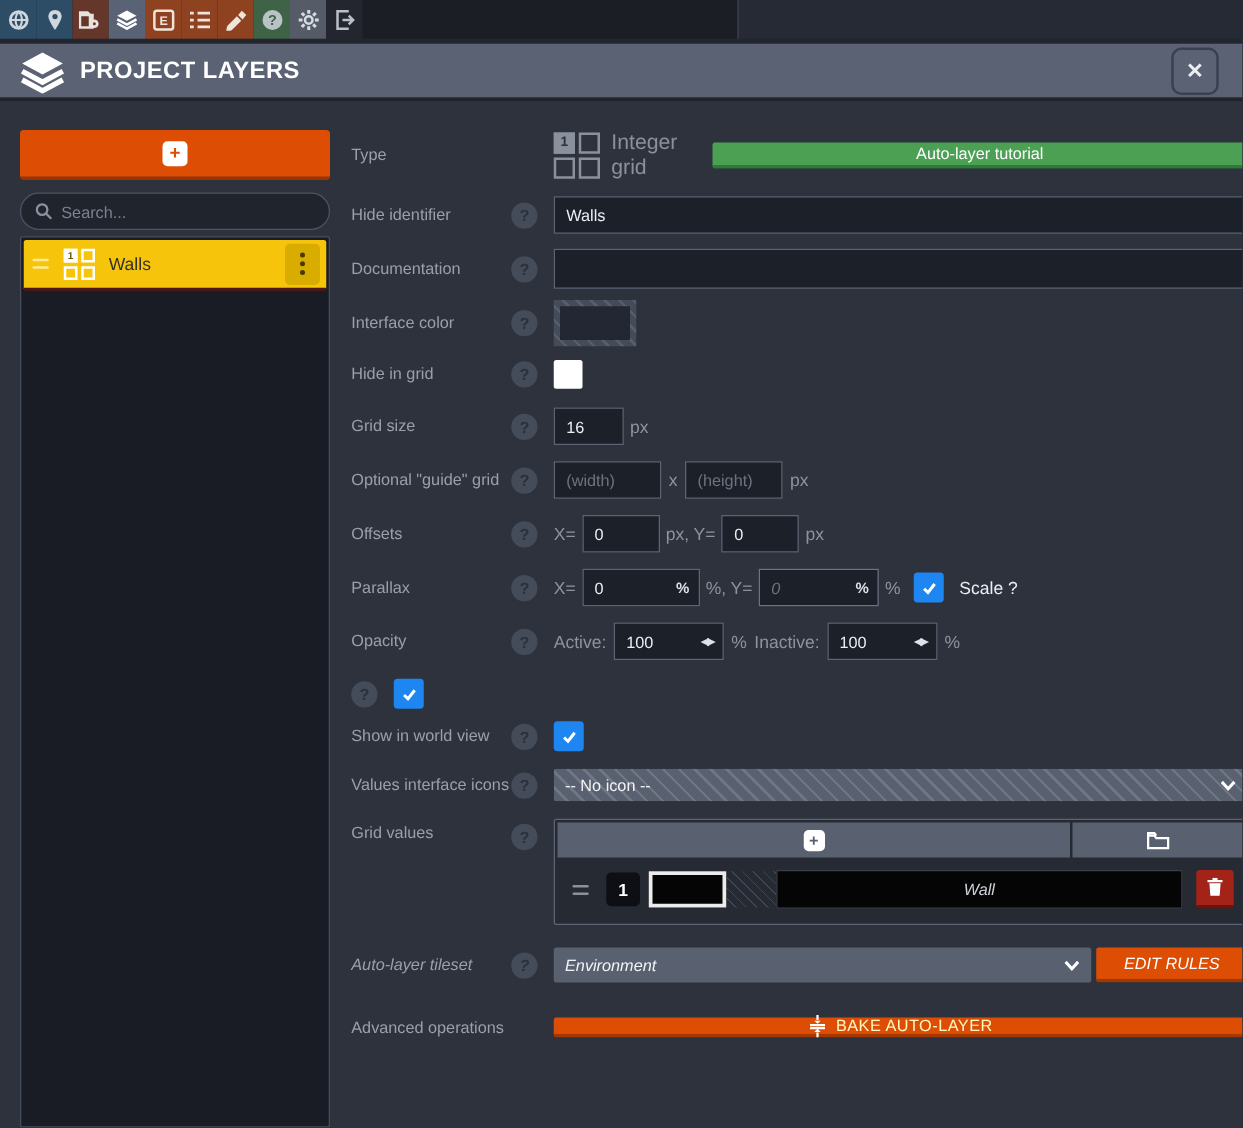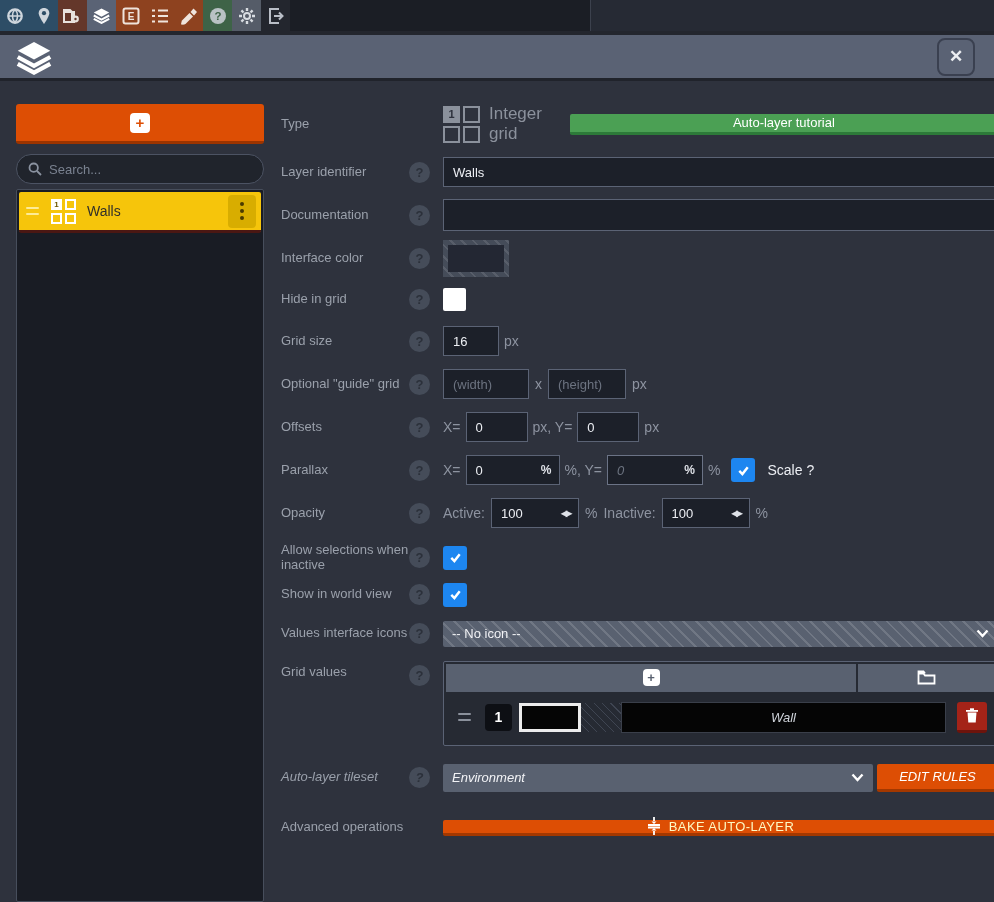--- a/index.html
+++ b/index.html
@@ -210,20 +210,21 @@
   <div class="strip1"></div>
 
   <div class="titlebar">
     <span class="tb-icon">
       <svg width="40" height="36" viewBox="0 0 32 28">
           <path d="M16 2 29 9 16 16 3 9Z" fill="#ffffff"></path>
           <path d="M3 14 16 21 29 14" stroke="#ffffff" stroke-width="3.4" fill="none"></path>
           <path d="M3 19.5 16 26.5 29 19.5" stroke="#ffffff" stroke-width="3.4" fill="none"></path>
         </svg>
     </span>
+    <h1>PROJECT LAYERS</h1>
     <div class="close-btn">
         <span>✕</span>
       </div>
   </div>
 
   <div class="strip2"></div>
 
   <div class="content">
 
     <div class="sidebar">
@@ -270,21 +271,21 @@
               <b></b>
               <b></b>
               <b></b>
           </span>
           <span class="type-kind">Integer grid</span>
           <div class="tutorial-btn">Auto-layer tutorial</div>
         </div>
       </div>
 
       <div class="frow r-ident">
-        <span class="lbl">Layer identifier</span>
+        <span class="lbl">Hide identifier</span>
         <span class="help-badge">?</span>
         <div class="ctl">
           <input type="text" class="tin" style="flex: 1 1 0%;" value="Walls">
         </div>
       </div>
 
       <div class="frow r-doc">
         <span class="lbl">Documentation</span>
         <span class="help-badge">?</span>
         <div class="ctl">
@@ -379,21 +380,20 @@
           <span class="subtxt">Inactive:</span>
           <div class="pfield" style="width:88px">
             <input type="text" value="100" style="">
             <span class="ficon stepper">◂▸</span>
           </div>
           <span class="subtxt">%</span>
         </div>
       </div>
 
       <div class="frow r-allow">
-        <span class="lbl">Allow selections when inactive</span>
         <span class="help-badge">?</span>
         <div class="ctl">
           <span class="cb on">
             <svg width="15" height="15" viewBox="0 0 16 16">
                 <path d="M3.5 8.5 6.8 11.8 12.5 4.5" fill="none" stroke="#ffffff" stroke-width="2.6"></path>
               </svg>
           </span>
         </div>
       </div>
 

